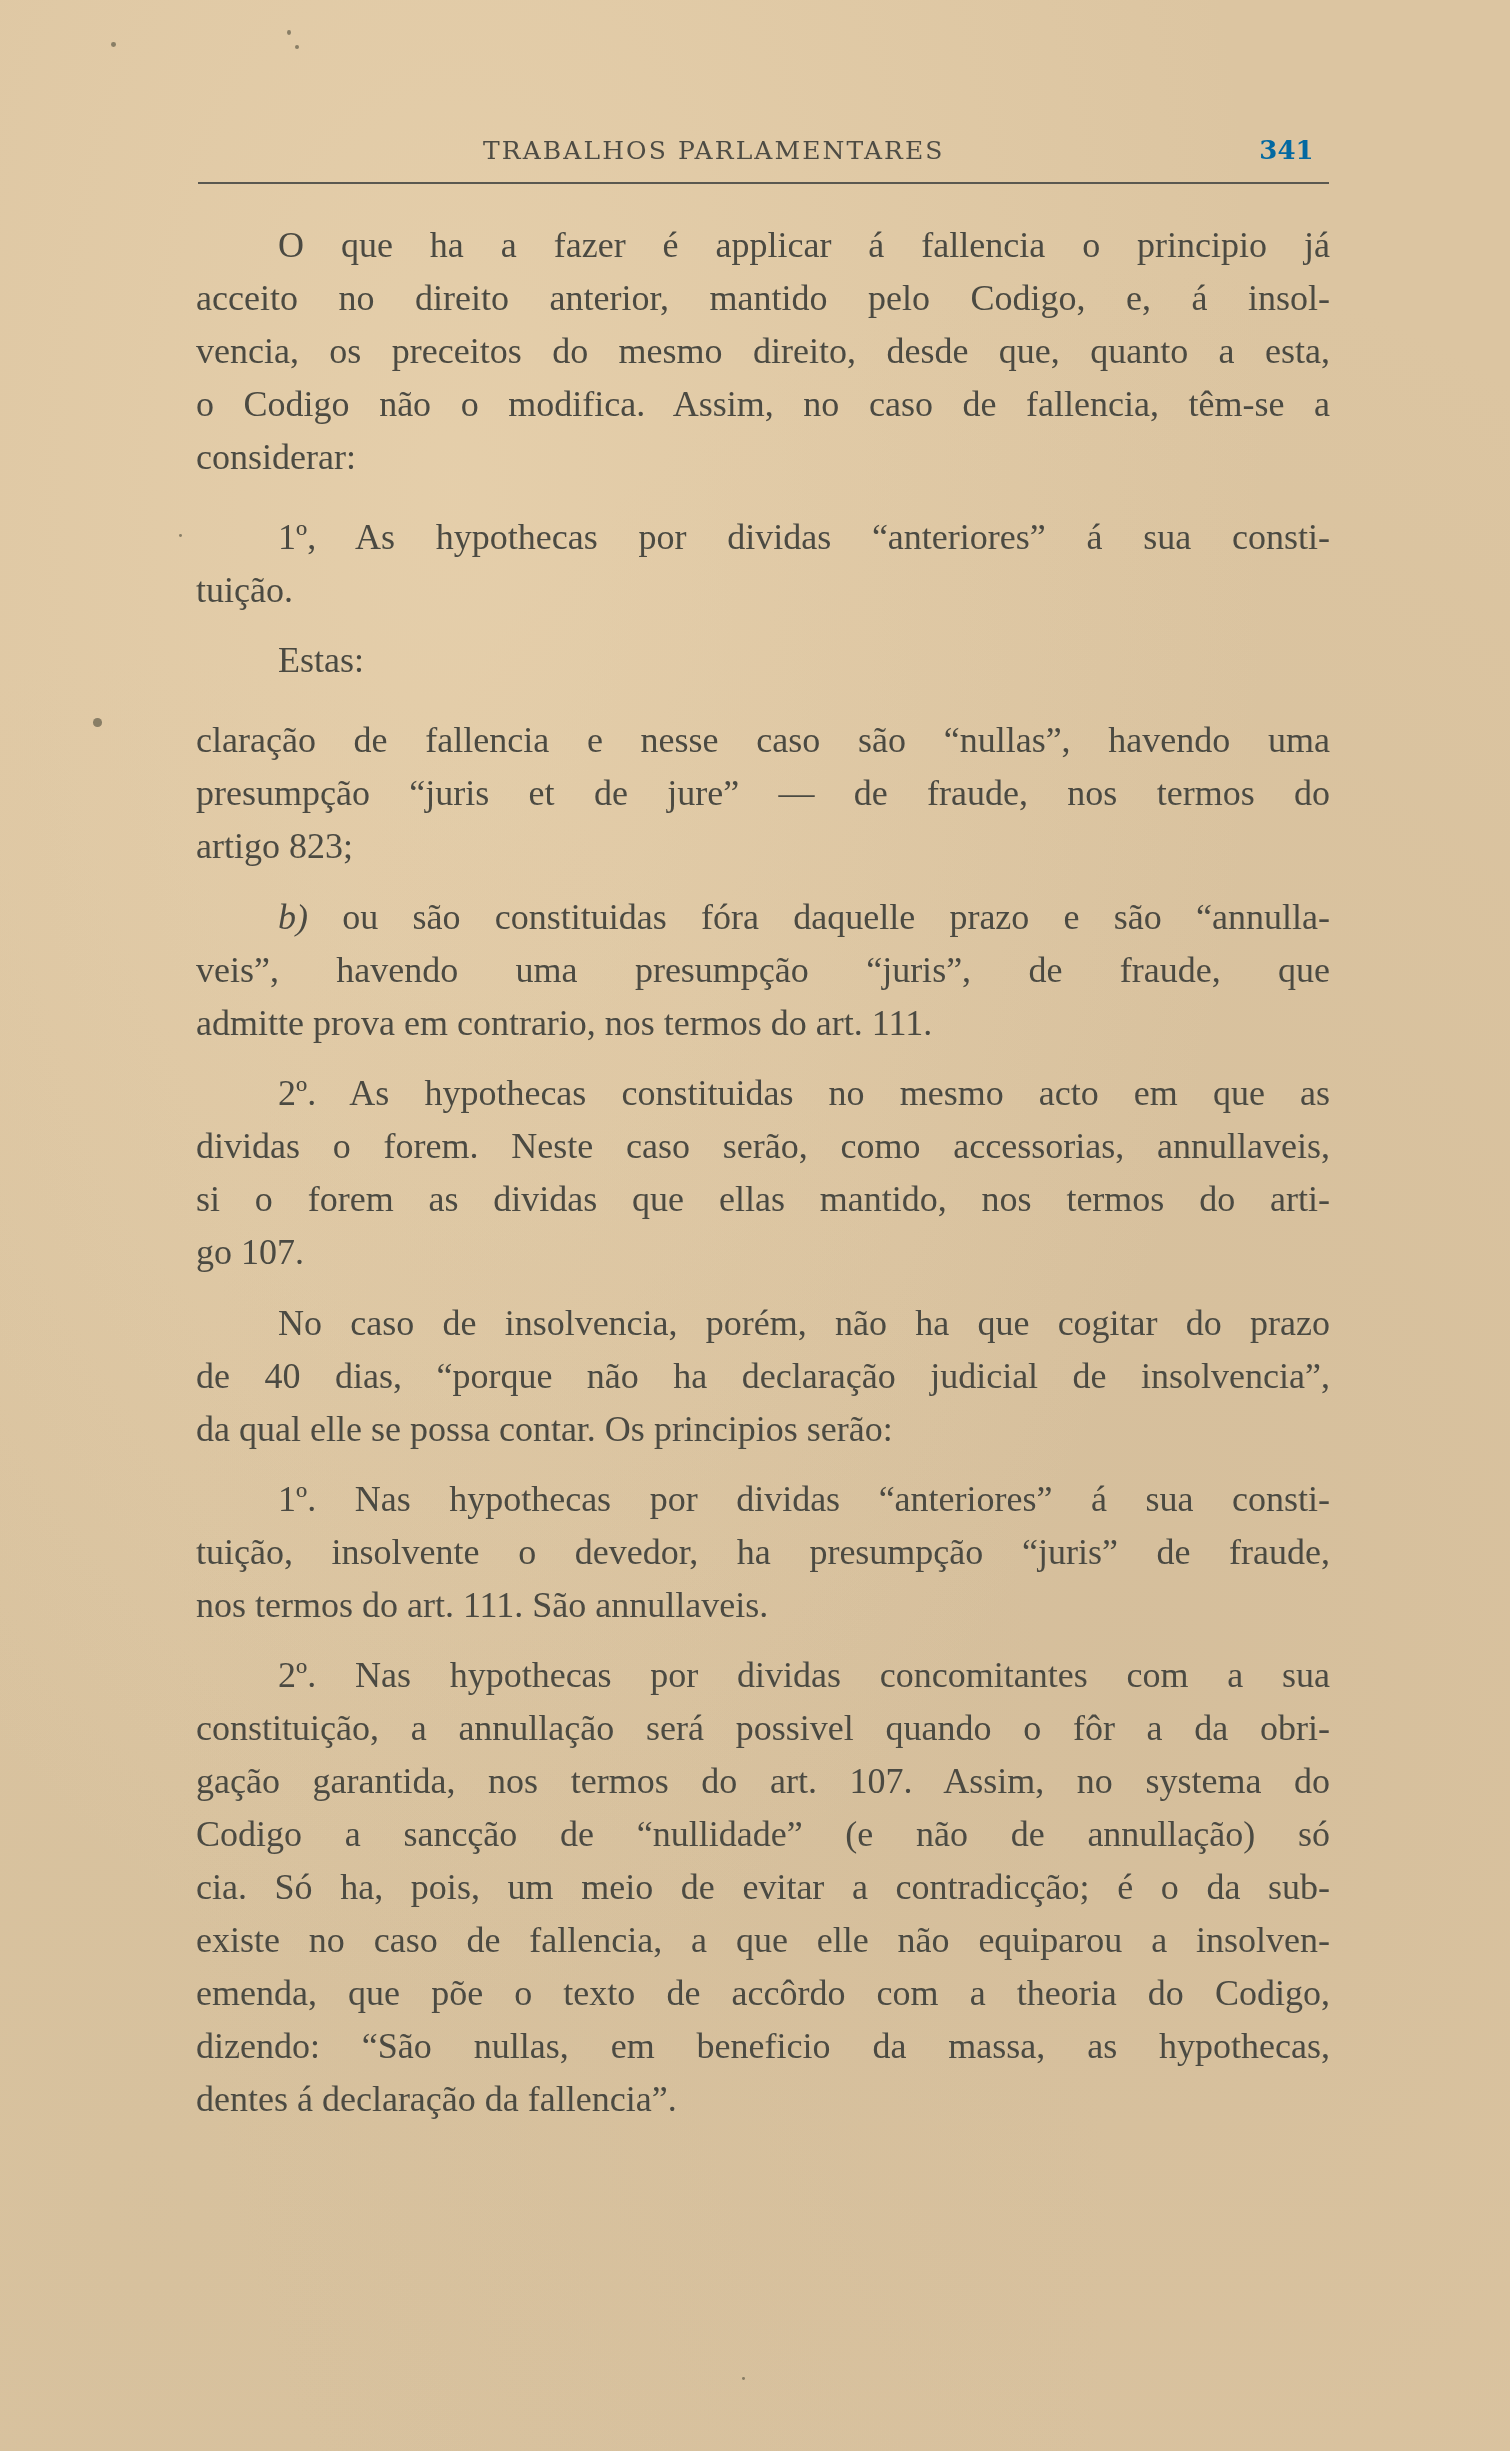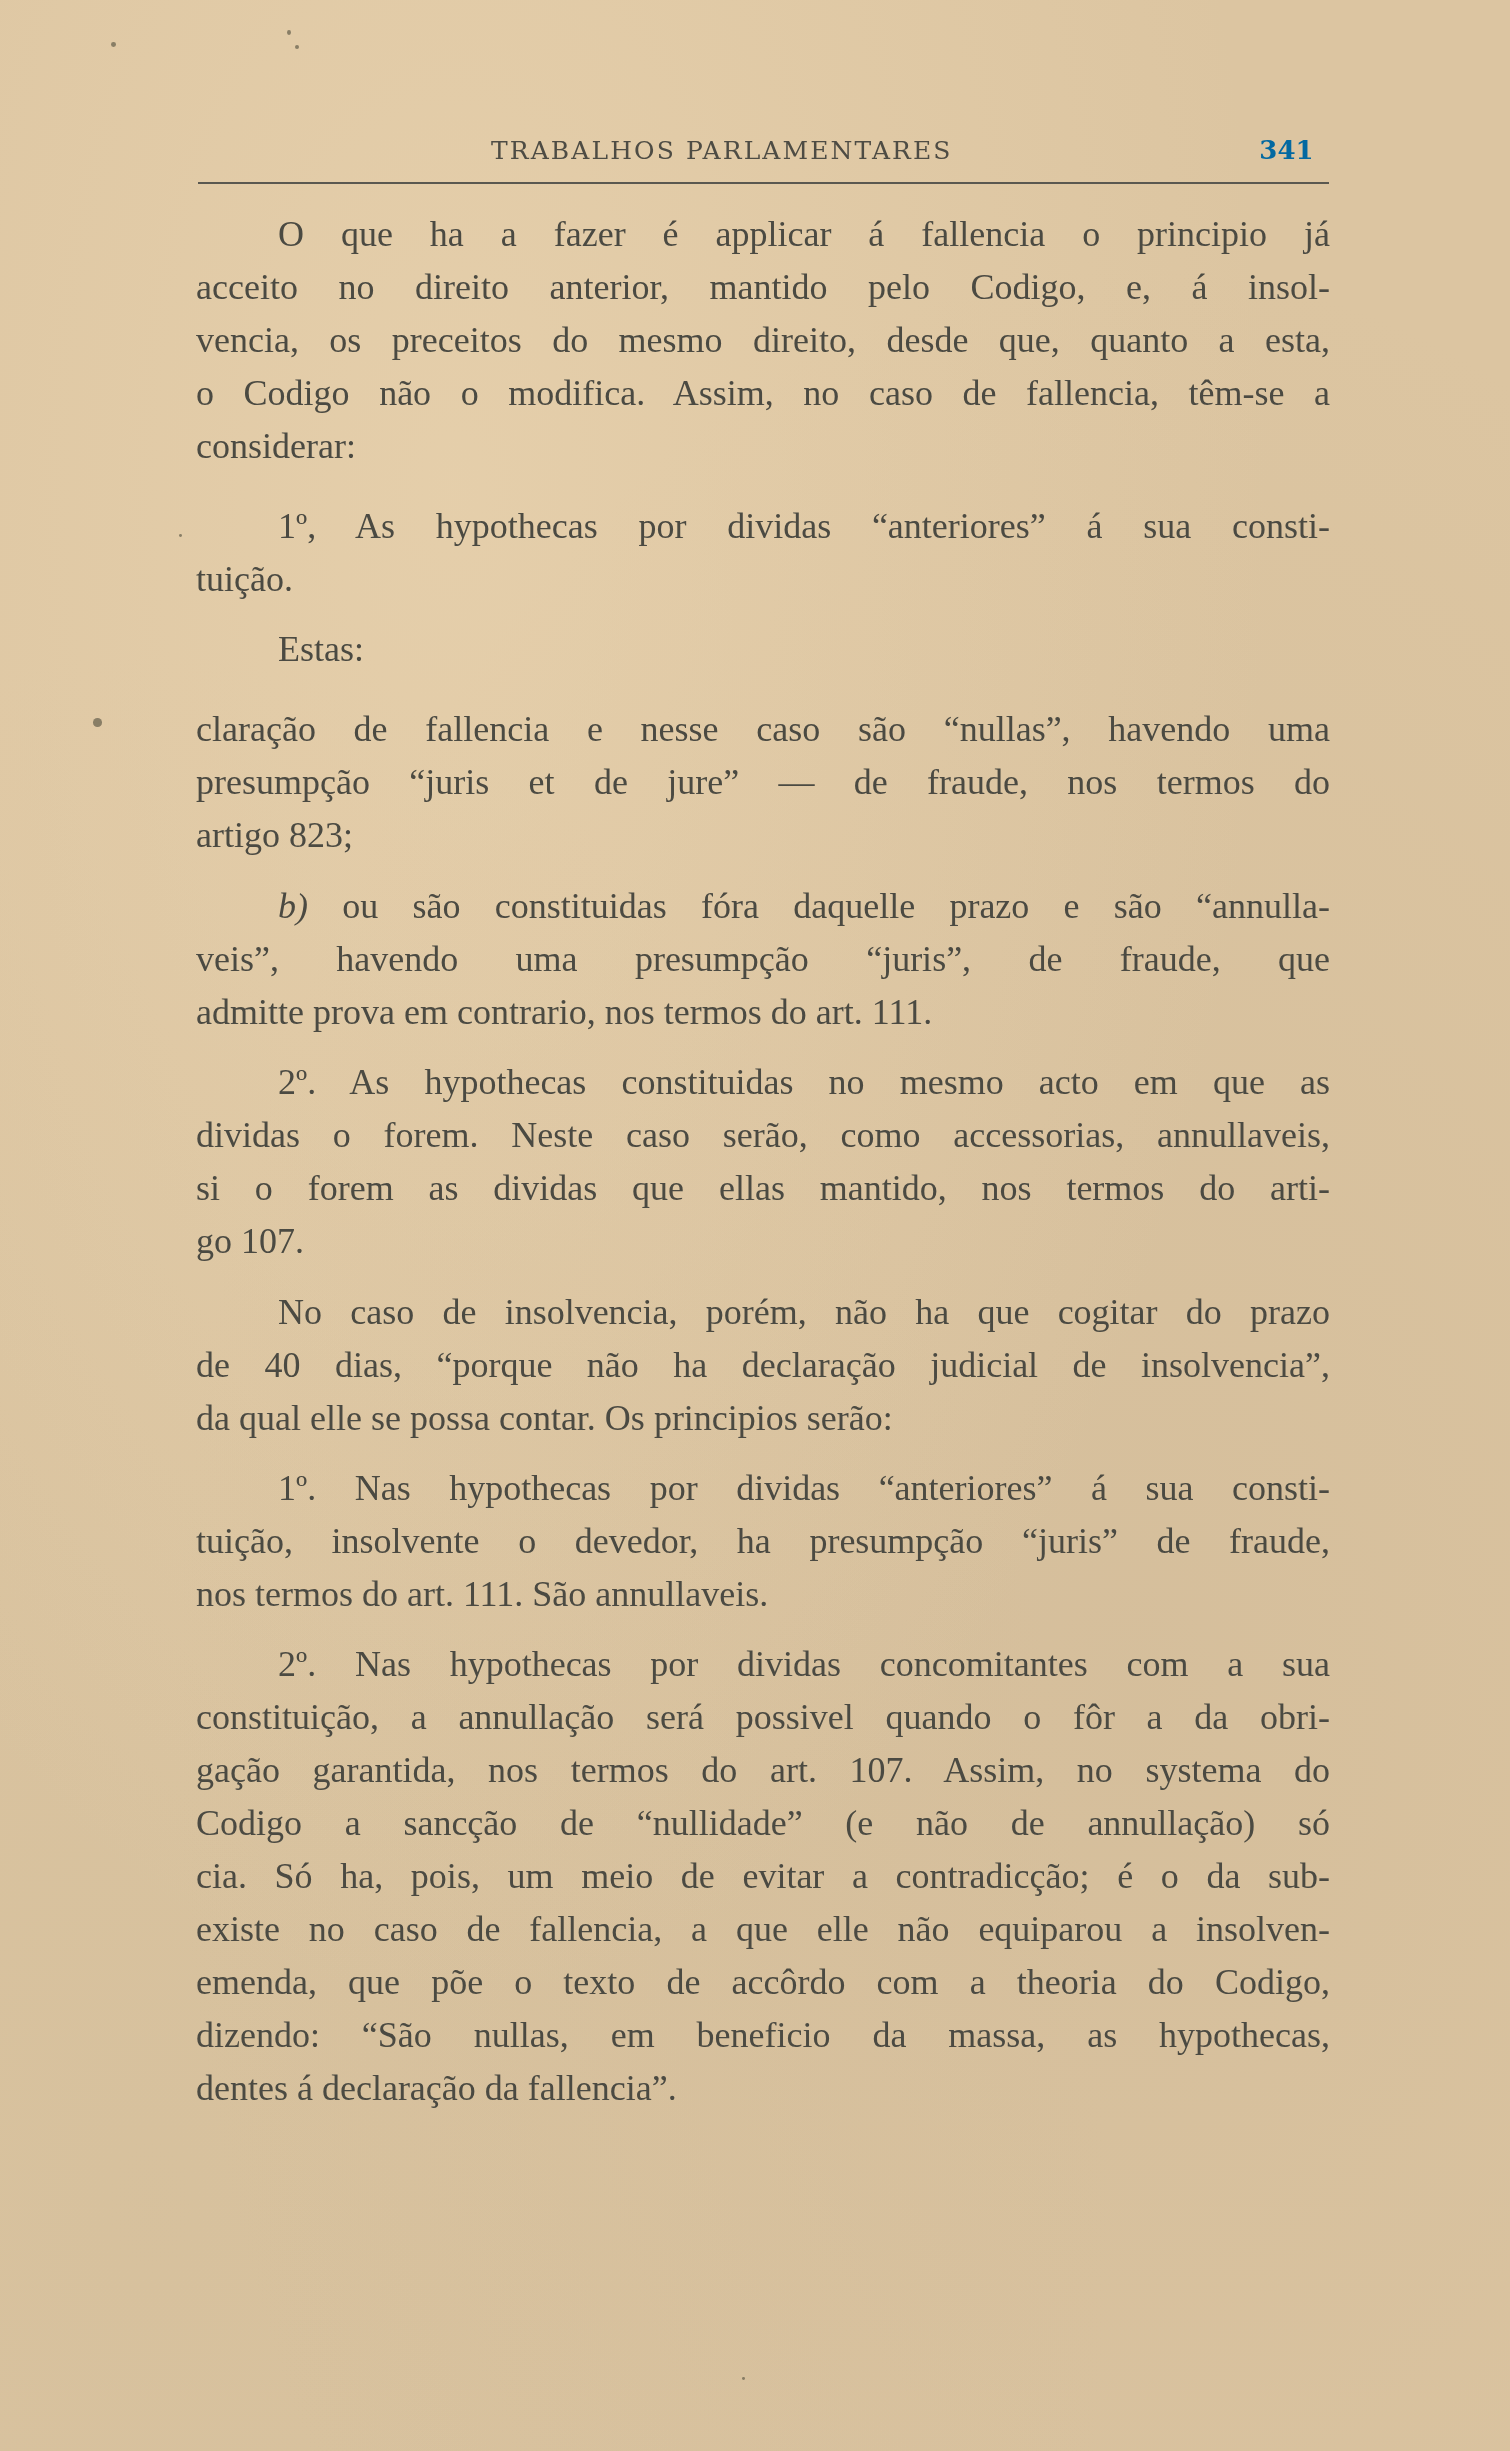--- a/index.html
+++ b/index.html
@@ -35,21 +35,20 @@
   .running-title {
     position: absolute;
     left: 290px;
     top: 0;
     font-family: "DejaVu Serif", "Liberation Serif", serif;
     font-size: 25px;
     letter-spacing: 2.1px;
     color: #4e4c44;
     line-height: 35px;
     white-space: nowrap;
-    margin-left: 8px;
   }
   .page-number {
     position: absolute;
     right: 15.4px;
     top: 0;
     font-family: "DejaVu Serif", "Liberation Serif", serif;
     font-size: 26px;
     font-weight: bold;
     color: #0369a1;
     line-height: 35px;
@@ -58,21 +57,21 @@
     position: absolute;
     left: 198px;
     top: 182px;
     width: 1131px;
     height: 0;
     border-top: 2.4px solid #5a5850;
   }
   .body-text {
     position: absolute;
     left: 196px;
-    top: 208px;
+    top: 219px;
     width: 1134px;
     font-size: 36px;
     line-height: 53px;
   }
   .ln {
     display: block;
     white-space: nowrap;
     text-align: justify;
     text-align-last: justify;
     height: 53px;

